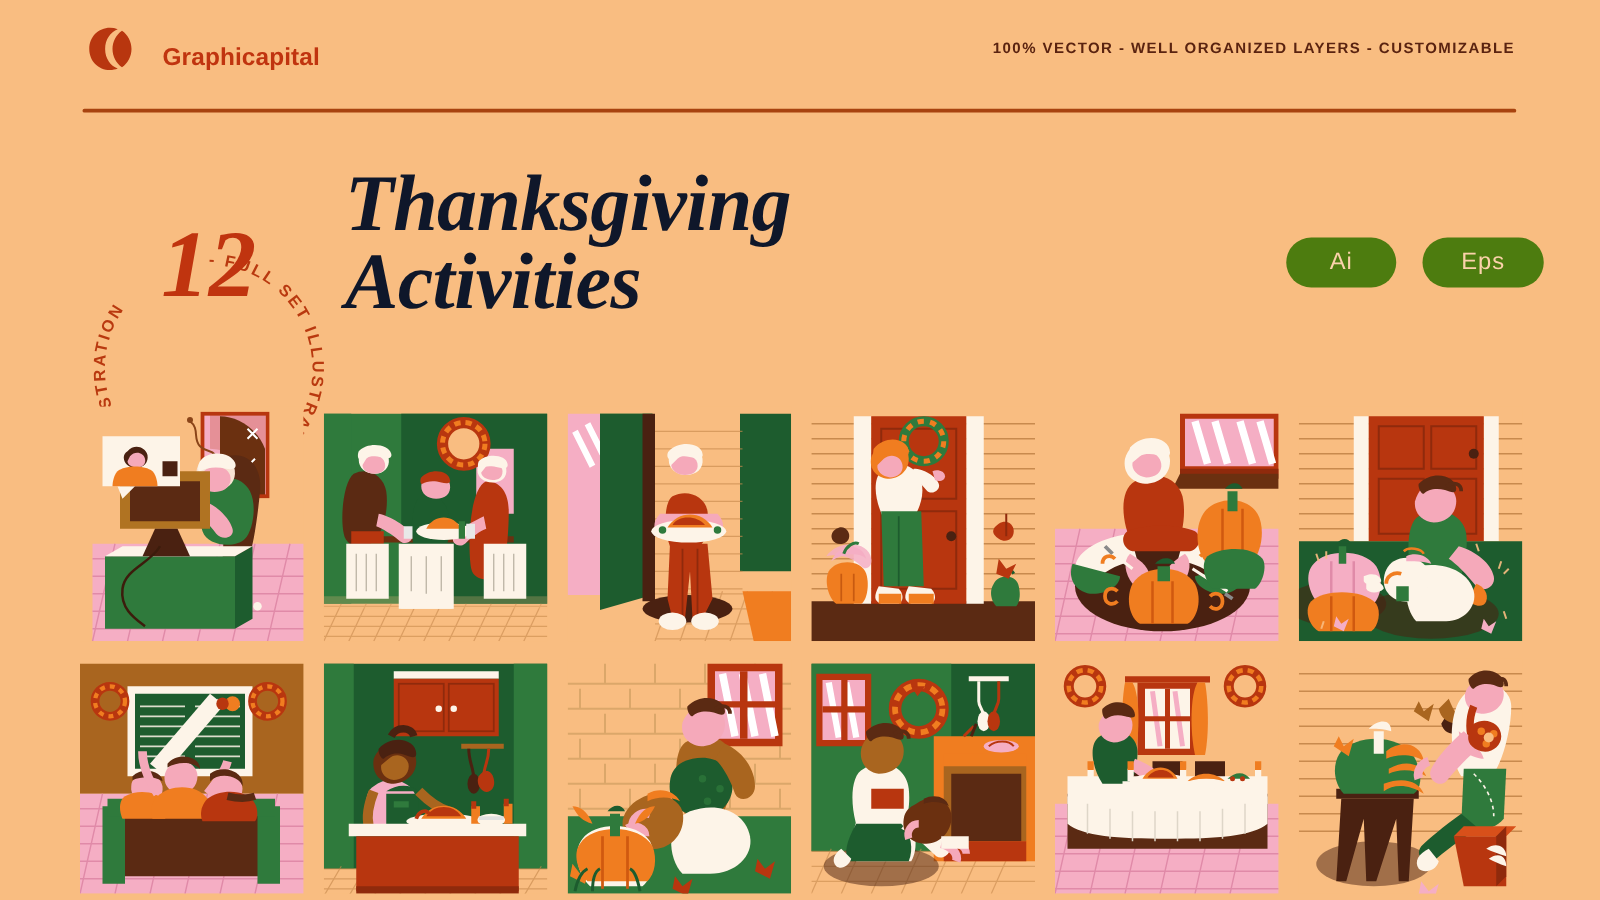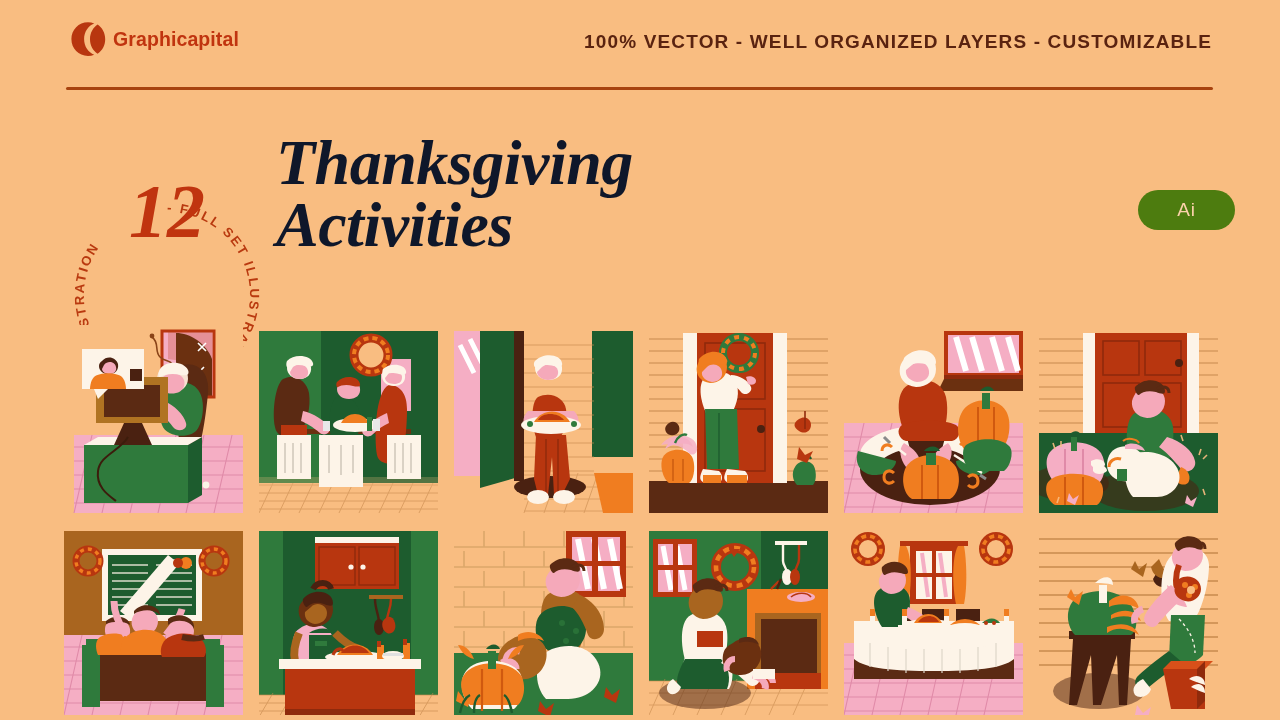--- a/index.html
+++ b/index.html
@@ -7,26 +7,26 @@
   html, body {
     width: 1280px; height: 720px;
     overflow: hidden;
     background: #f9bd81;
     font-family: "Liberation Sans", sans-serif;
   }
   .page { position: relative; width: 1280px; height: 720px; background: #f9bd81; }
 
   
   .header { position: absolute; left: 0; top: 0; width: 1280px; height: 88px; }
-  .brand { position: absolute; left: 66px; top: 20px; display: flex; align-items: center; gap: 7px; }
+  .brand { position: absolute; left: 66px; top: 20px; display: flex; align-items: flex-end; gap: 24px; }
   .brand-mark { width: 40px; height: 38px; display: block; }
   .brand-name { font-size: 19.5px; font-weight: 700; color: #c0340f; letter-spacing: .1px; }
   .tagline {
     position: absolute; right: 68px; top: 31px;
-    font-size: 19px; font-weight: 700; color: #5a2310;
+    font-size: 12px; font-weight: 700; color: #5a2310;
     letter-spacing: 1.15px; white-space: nowrap;
   }
   .divider {
     position: absolute; left: 66px; top: 87px; width: 1147px; height: 3px;
     background: #a8430f; border-radius: 2px;
   }
 
   
   .title-block { position: absolute; left: 0; top: 100px; width: 1280px; height: 205px; }
   .badge { position: absolute; left: 60px; top: 10px; width: 215px; height: 185px; }
@@ -100,20 +100,21 @@
         </text>
         <text class="badge-number" x="107" y="127" text-anchor="middle" id="badgecount">12</text>
       </svg>
     </div>
 
     <h1 class="main-title">Thanksgiving
 Activities</h1>
 
     <div class="formats">
       <button class="pill">Ai</button>
+      <button class="pill">Eps</button>
     </div>
   </div>
 
   <div class="grid">
 
     <div class="tile">
       <svg viewBox="0 0 179 188">
         <rect width="179" height="188" fill="#f9bd81"></rect>
         <rect x="98" y="6" width="52" height="66" fill="#f5aec4"></rect>
         <path d="M104 6h44v44c-10-8-24-14-44-16z" fill="#b8360f" opacity=".25"></path>

